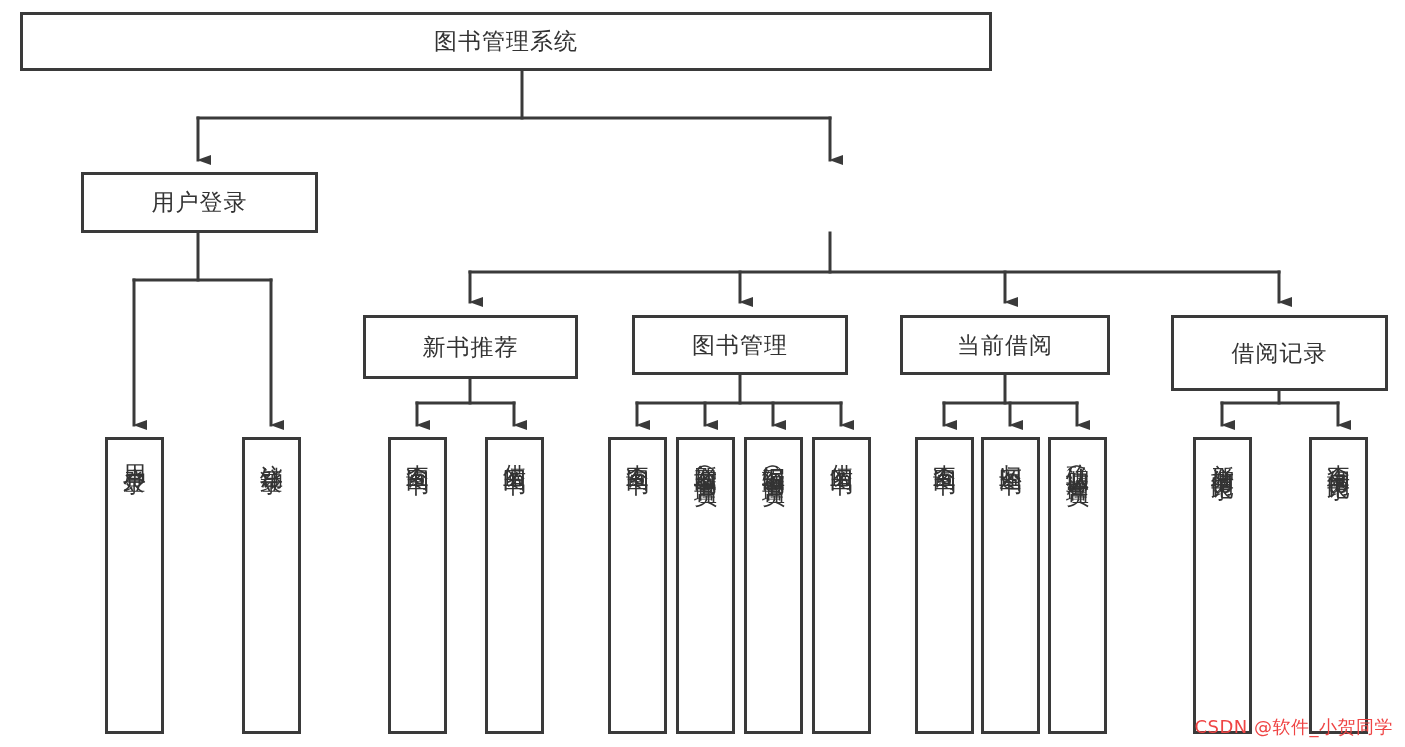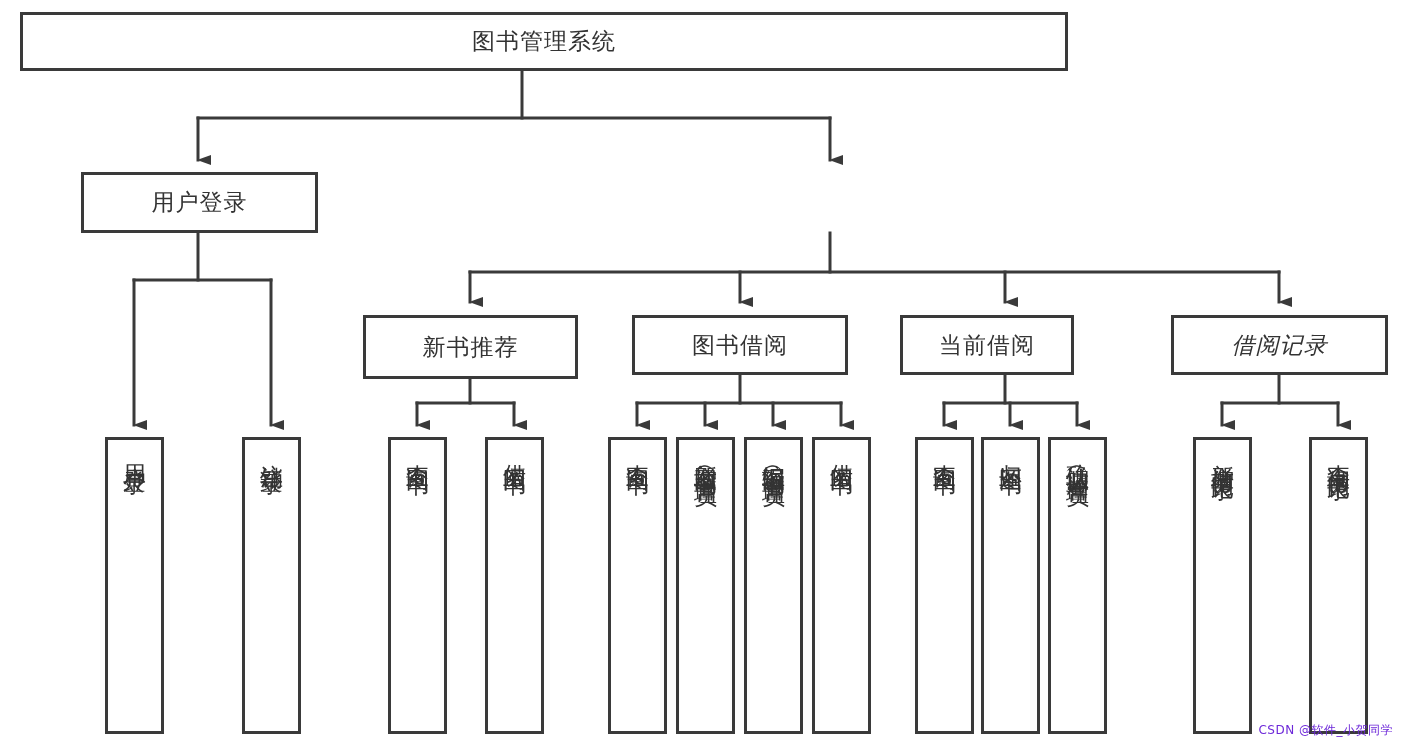--- a/index.html
+++ b/index.html
@@ -59,22 +59,22 @@
     font-size: 23px;
     line-height: 1.18;
     letter-spacing: 3px;
     white-space: nowrap;
     display: block;
   }
   .watermark {
     position: absolute;
     right: 12px;
     bottom: 8px;
-    font-size: 12px;
-    color: #6d28d9;
+    font-size: 18px;
+    color: #ef4444;
     letter-spacing: 0.5px;
     z-index: 5;
     white-space: nowrap;
   }
 </style>
 </head>
 <body>
 
 <div id="canvas">
 
@@ -121,42 +121,42 @@
       <path d="M 1010 403 L 1010 425" marker-end="url(#arrow)"></path>
       <path d="M 1077 403 L 1077 425" marker-end="url(#arrow)"></path>
 
       <path d="M 1279 375 L 1279 403"></path>
       <path d="M 1222 403 L 1338 403"></path>
       <path d="M 1222 403 L 1222 425" marker-end="url(#arrow)"></path>
       <path d="M 1338 403 L 1338 425" marker-end="url(#arrow)"></path>
     </g>
   </svg>
 
-  <div class="node root" style="left:20px; top:12px; width:1048px; height:59px;">
+  <div class="node root" style="left:20px; top:12px; width:972px; height:59px;">
     <span class="label-h">图书管理系统</span>
   </div>
 
   <div class="node" style="left:81px; top:172px; width:237px; height:61px;">
     <span class="label-h">用户登录</span>
   </div>
 
 
   <div class="node" style="left:363px; top:315px; width:215px; height:64px;">
     <span class="label-h">新书推荐</span>
   </div>
 
   <div class="node" style="left:632px; top:315px; width:216px; height:60px;">
-    <span class="label-h">图书借阅</span>
-  </div>
-
-  <div class="node" style="left:900px; top:315px; width:174px; height:60px;justify-content:center;">
+    <span class="label-h">图书管理</span>
+  </div>
+
+  <div class="node" style="left:900px; top:315px; width:210px; height:60px;justify-content:center;">
     <span class="label-h">当前借阅</span>
   </div>
 
-  <div class="node" style="left:1171px; top:315px; width:217px; height:60px;font-style:italic;">
+  <div class="node" style="left:1171px; top:315px; width:217px; height:76px;">
     <span class="label-h">借阅记录</span>
   </div>
 
   <div class="node leaf" style="left:105px; top:437px; width:59px; height:297px;">
     <span class="label-v">用户登录</span>
   </div>
 
   <div class="node leaf" style="left:242px; top:437px; width:59px; height:297px;">
     <span class="label-v">注销登录</span>
   </div>

